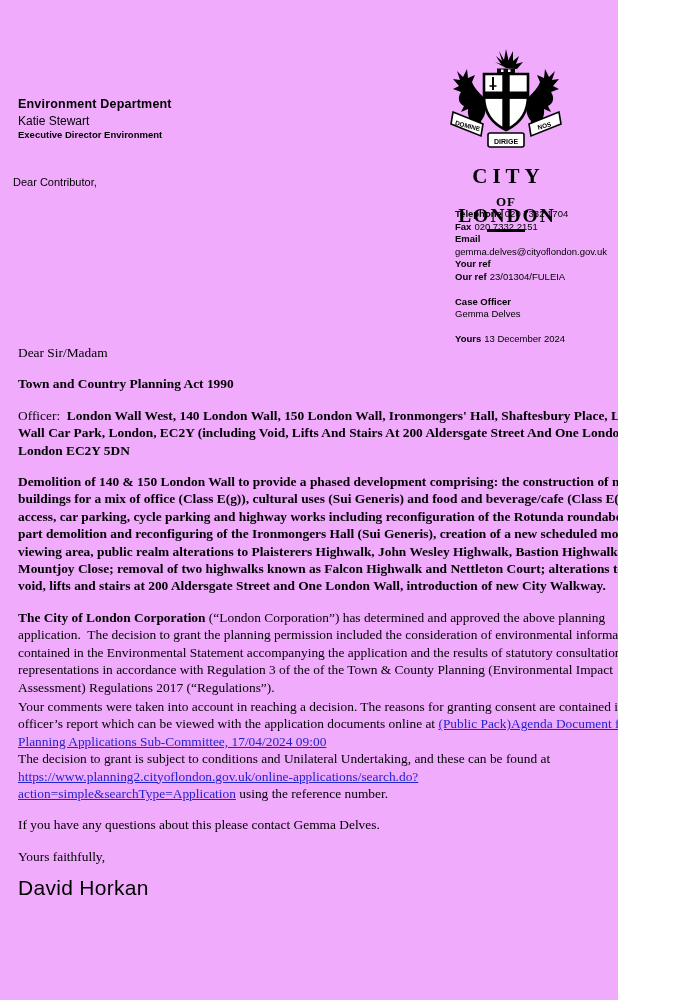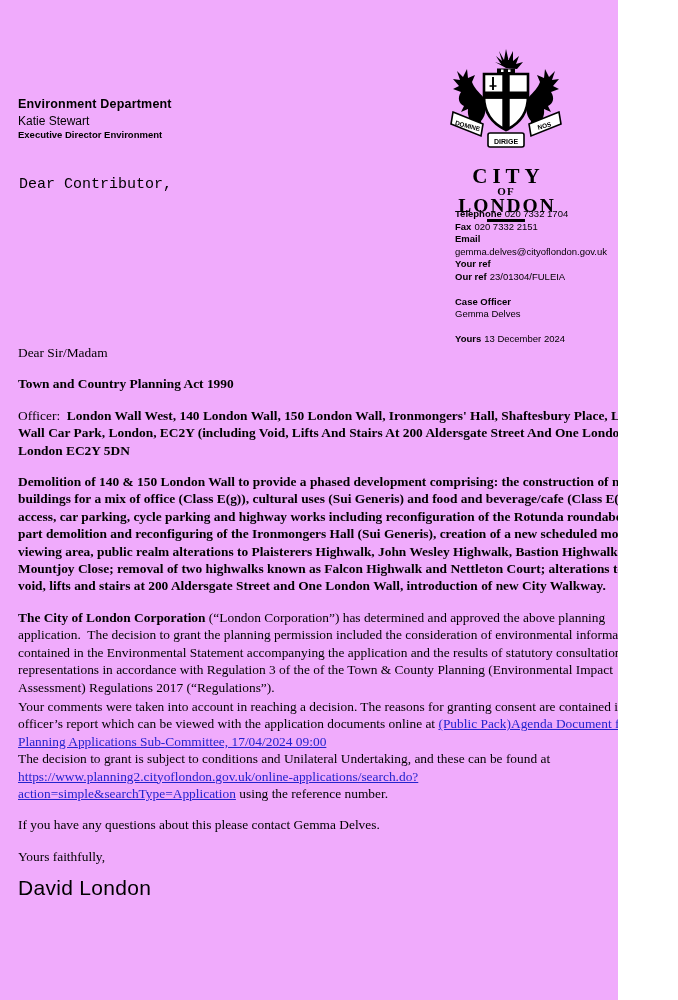--- a/index.html
+++ b/index.html
@@ -6,29 +6,29 @@
   html,body { background:#ffffff; }
   .page {
     position:relative; width:618px; height:1000px; background:#f0abfc;
     overflow:hidden; color:#000;
   }
   
   .hdr-left { position:absolute; left:18px; top:97px; font-family:"Liberation Sans",sans-serif; }
   .hdr-dept  { font-size:12.5px; font-weight:700; letter-spacing:.2px; }
   .hdr-name  { font-size:12px;  margin-top:3px; }
   .hdr-title { font-size:9.5px;  font-weight:700; margin-top:1px; }
-  .salutation-top { position:absolute; left:19px; top:176px;
-    font-family:Liberation Mono, monospace; font-size:15px; }
+  .salutation-top { position:absolute; left:13px; top:176px;
+    font-family:Liberation Sans, sans-serif; font-size:11px; }
   
   .crest-block { position:absolute; left:440px; top:48px; width:132px; text-align:center; }
   .crest-svg { display:block; margin:0 auto; }
   .logo-city   { font-family:"Liberation Serif",serif; font-weight:700; font-size:21px;
                  letter-spacing:5px; text-indent:5px; line-height:21px; margin-top:16px; }
-  .logo-of     { font-family:"Liberation Serif",serif; font-weight:700; font-size:11px;
-                 letter-spacing:1px; line-height:7px; margin-top:1px; }
+  .logo-of     { font-family:"Liberation Serif",serif; font-weight:700; font-size:13px;
+                 letter-spacing:1px; line-height:7px; margin-top:11px; }
   .logo-london { font-family:"Liberation Serif",serif; font-weight:700; font-size:19.5px;
                  letter-spacing:2px; text-indent:2px; line-height:20px; margin-top:1px; }
   .logo-rule   { width:38px; height:2.5px; background:#000; margin:3px auto 0; }
   
   .contact { position:absolute; left:455px; top:208px; width:215px;
     font-family:"Liberation Sans",sans-serif; font-size:9.5px; line-height:12.6px; }
   .crow .lbl { font-weight:700; margin-right:3px; }
   .crow .lbl:empty { margin-right:0; }
   .crow.gap { margin-top:12px; }
   
@@ -122,16 +122,16 @@
 
 
     <p class="tight"><span class="bold">The City of London Corporation</span><span> (“London Corporation”) has determined and approved the above planning application.  The decision to grant the planning permission included the consideration of environmental information contained in the Environmental Statement accompanying the application and the results of statutory consultations and representations in accordance with Regulation 3 of the of the Town &amp; County Planning (Environmental Impact Assessment) Regulations 2017 (“Regulations”).</span></p>
 
     <p><span>Your comments were taken into account in reaching a decision. The reasons for granting consent are contained in the officer’s report which can be viewed with the application documents online at </span><a class="doc-link">(Public Pack)Agenda Document for Planning Applications Sub-Committee, 17/04/2024 09:00</a><br><span>The decision to grant is subject to conditions and Unilateral Undertaking, and these can be found at </span><a class="doc-link"><span>https://www.planning2.cityoflondon.gov.uk/online-applications/search.do?</span><br><span>action=simple&amp;searchType=Application</span></a><span> using the reference number.</span></p>
 
     <p>If you have any questions about this please contact Gemma Delves.</p>
 
     <p>Yours faithfully,</p>
 
-    <div class="signature">David London</div>
+    <div class="signature">David Horkan</div>
   </div>
 
 </div>
 
 </body></html>

